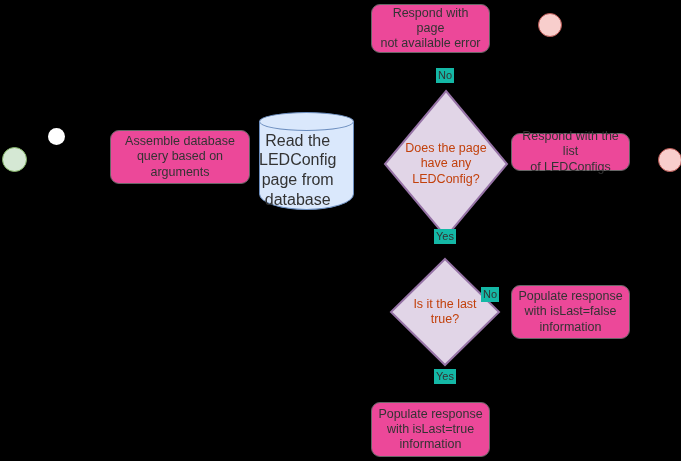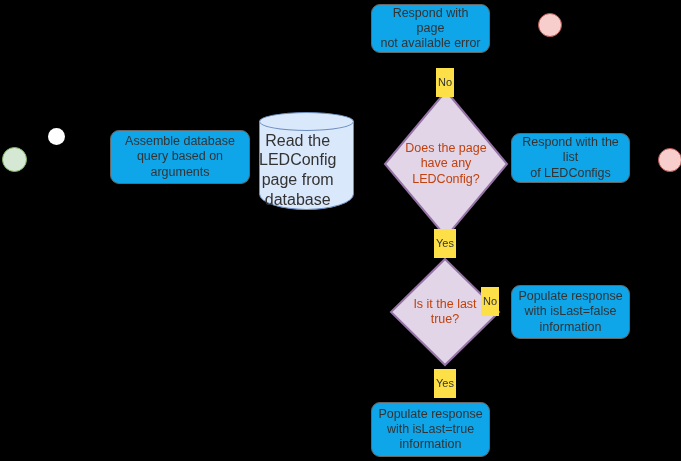--- a/index.html
+++ b/index.html
@@ -20,21 +20,21 @@
   .node-label {
     white-space: pre-line;
     text-align: center;
     line-height: 1.22;
   }
 
   
   .process {
     position: absolute;
     box-sizing: border-box;
-    background: #0ea5e9;
+    background: #ec4899;
     border: 1px solid #666666;
     border-radius: 9px;
     color: #333333;
     font-size: 12.5px;
     display: flex;
     align-items: center;
     justify-content: center;
     padding: 3px 6px;
   }
 
@@ -119,25 +119,25 @@
     border: 1px solid #b85450;
   }
   .dot-plain {
     background: #ffffff;
     border: none;
   }
 
   
   .edge-label {
     position: absolute;
-    background: #fde047;
+    background: #14b8a6;
     color: #333333;
     font-size: 11px;
     line-height: 13px;
-    padding: 8px 2px;
+    padding: 1px 2px;
     white-space: nowrap;
   }
 </style>
 </head>
 <body>
 
 <div id="canvas">
 
   <div class="dot dot-start" style="left:2px; top:147px; width:25px; height:25px;"></div>
 
@@ -173,21 +173,21 @@
     <svg width="124" height="148" viewBox="0 0 124 148">
       <polygon points="62,1 123,74 62,147 1,74" fill="#e1d5e7" stroke="#9673a6" stroke-width="2"></polygon>
     </svg>
     <div class="dec-text">
       <span class="node-label">Does the page
 have any
 LEDConfig?</span>
     </div>
   </div>
 
-  <div class="process" style="left:511px; top:133px; width:119px; height:50px;">
+  <div class="process" style="left:511px; top:133px; width:119px; height:38px;">
     <span class="node-label">Respond with the list
 of LEDConfigs</span>
   </div>
 
   <div class="decision" style="left:390px; top:258px; width:110px; height:108px;">
     <svg width="110" height="108" viewBox="0 0 110 108">
       <polygon points="55,1 109,54 55,107 1,54" fill="#e1d5e7" stroke="#9673a6" stroke-width="2"></polygon>
     </svg>
     <div class="dec-text">
       <span class="node-label">Is it the last

